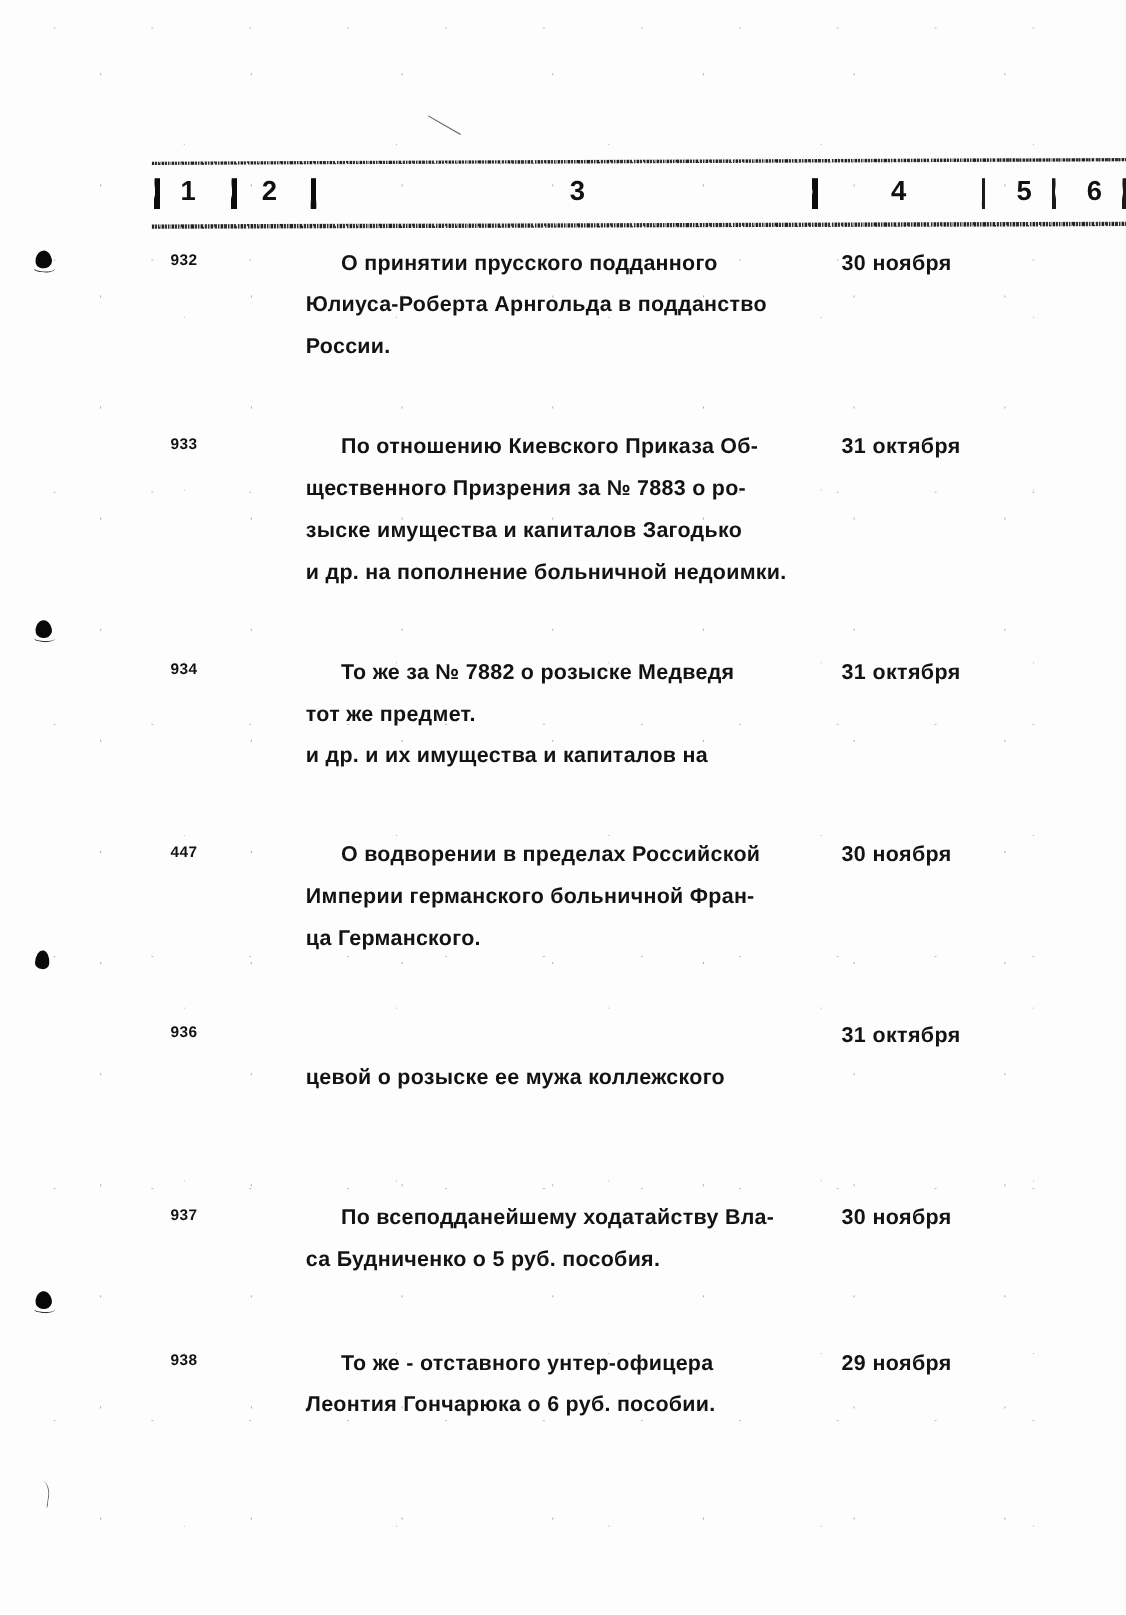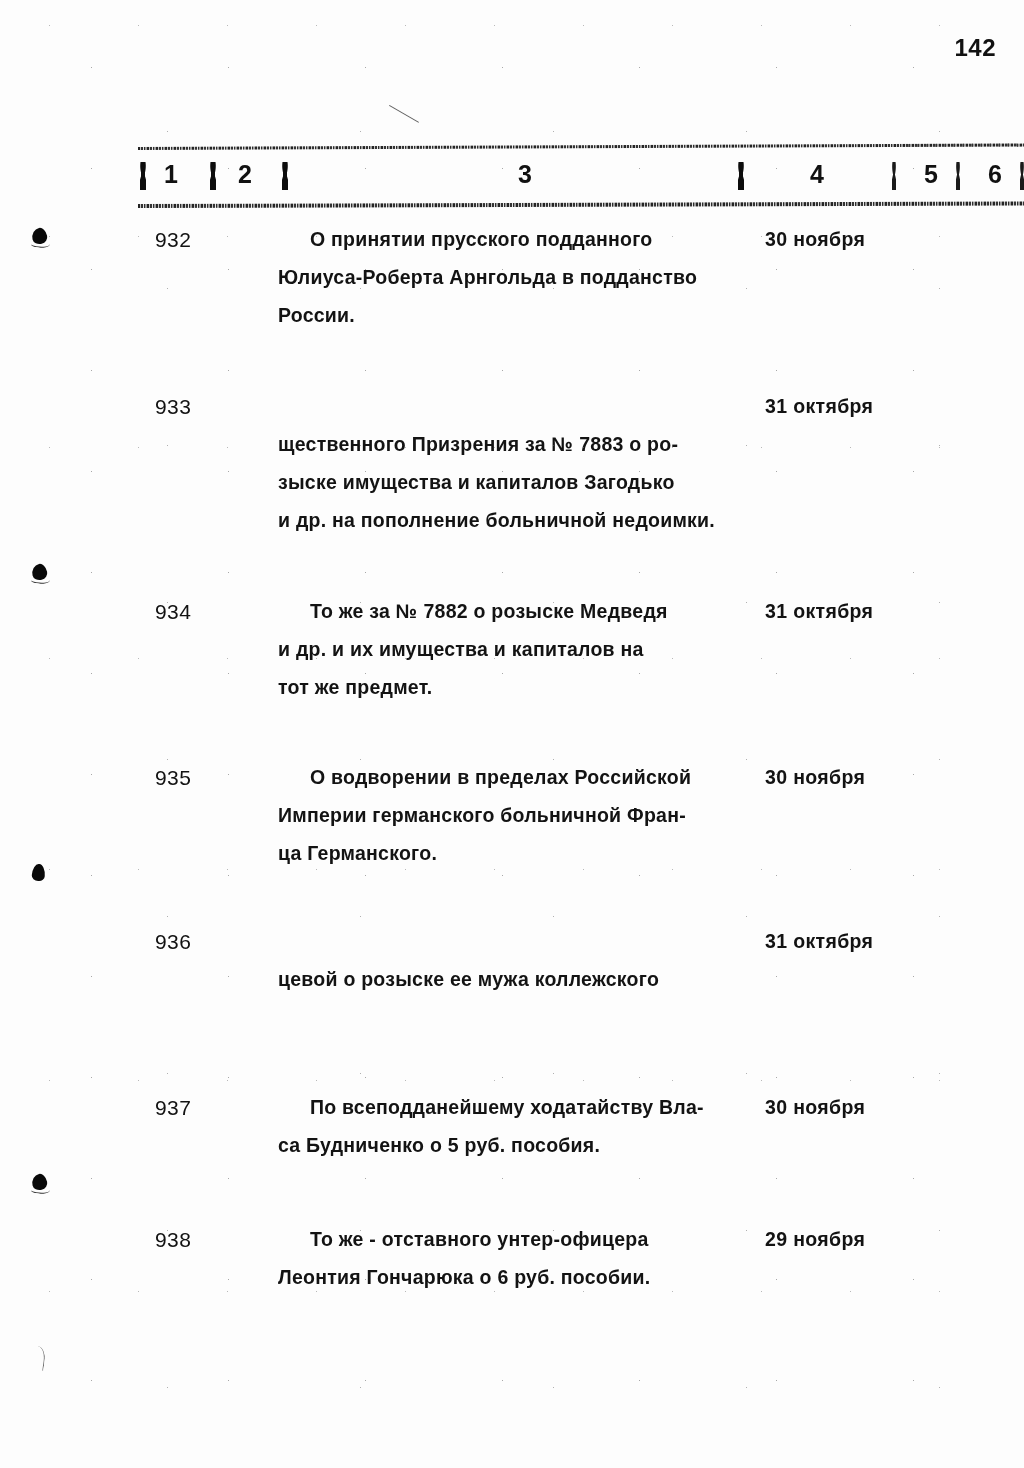--- a/index.html
+++ b/index.html
@@ -113,22 +113,22 @@
   .entry {
     position: relative;
     width: 1024px;
   }
 
   .entry-num {
     position: absolute;
     left: 155px;
     top: 0;
     font-family: "Liberation Sans", "DejaVu Sans", sans-serif;
-    font-size: 21px;
-    font-weight: 400;
+    font-size: 14px;
+    font-weight: 700;
     letter-spacing: 0.4px;
     color: #121212;
     white-space: nowrap;
   }
 
   .entry-body {
     position: absolute;
     left: 278px;
     top: 0;
     width: 746px;
@@ -235,21 +235,20 @@
       radial-gradient(circle, #777 0.5px, transparent 0.7px);
     background-size: 137px 101px, 193px 157px, 89px 211px;
     background-position: 23px 17px, 71px 53px, 5px 131px;
   }
 </style>
 </head>
 <body>
 
 <div id="page">
 
-  <div id="page-number">142</div>
 
   <div id="header-band">
     <div class="rule top"></div>
     <div class="rule bottom"></div>
 
     <div class="col-sep" style="left:2px;"></div>
     <div class="col-num" style="left:26px;">1</div>
     <div class="col-sep" style="left:72px;"></div>
     <div class="col-num" style="left:100px;">2</div>
     <div class="col-sep" style="left:144px;"></div>
@@ -276,20 +275,21 @@
           </div>
           <div class="line">
             <span class="subject">России.</span>
           </div>
         </div>
       </div>
       <div class="entry" style="position: absolute; left: 0px; top: 167px; width: 1024px;">
         <div class="entry-num">933</div>
         <div class="entry-body">
           <div class="line first">
+            <span class="subject">По отношению Киевского Приказа Об-</span>
             <span class="date">31 октября</span>
           </div>
           <div class="line">
             <span class="subject">щественного Призрения за № 7883 о ро-</span>
           </div>
           <div class="line">
             <span class="subject">зыске имущества и капиталов Загодько</span>
           </div>
           <div class="line">
             <span class="subject">и др. на пополнение больничной недоимки.</span>
@@ -297,29 +297,29 @@
         </div>
       </div>
       <div class="entry" style="position: absolute; left: 0px; top: 372px; width: 1024px;">
         <div class="entry-num">934</div>
         <div class="entry-body">
           <div class="line first">
             <span class="subject">То же за № 7882 о розыске Медведя</span>
             <span class="date">31 октября</span>
           </div>
           <div class="line">
+            <span class="subject">тот же предмет.</span>
+          </div>
+          <div class="line">
             <span class="subject">и др. и их имущества и капиталов на</span>
           </div>
-          <div class="line">
-            <span class="subject">тот же предмет.</span>
-          </div>
         </div>
       </div>
       <div class="entry" style="position: absolute; left: 0px; top: 538px; width: 1024px;">
-        <div class="entry-num">935</div>
+        <div class="entry-num">447</div>
         <div class="entry-body">
           <div class="line first">
             <span class="subject">О водворении в пределах Российской</span>
             <span class="date">30 ноября</span>
           </div>
           <div class="line">
             <span class="subject">Империи германского больничной Фран-</span>
           </div>
           <div class="line">
             <span class="subject">ца Германского.</span>

